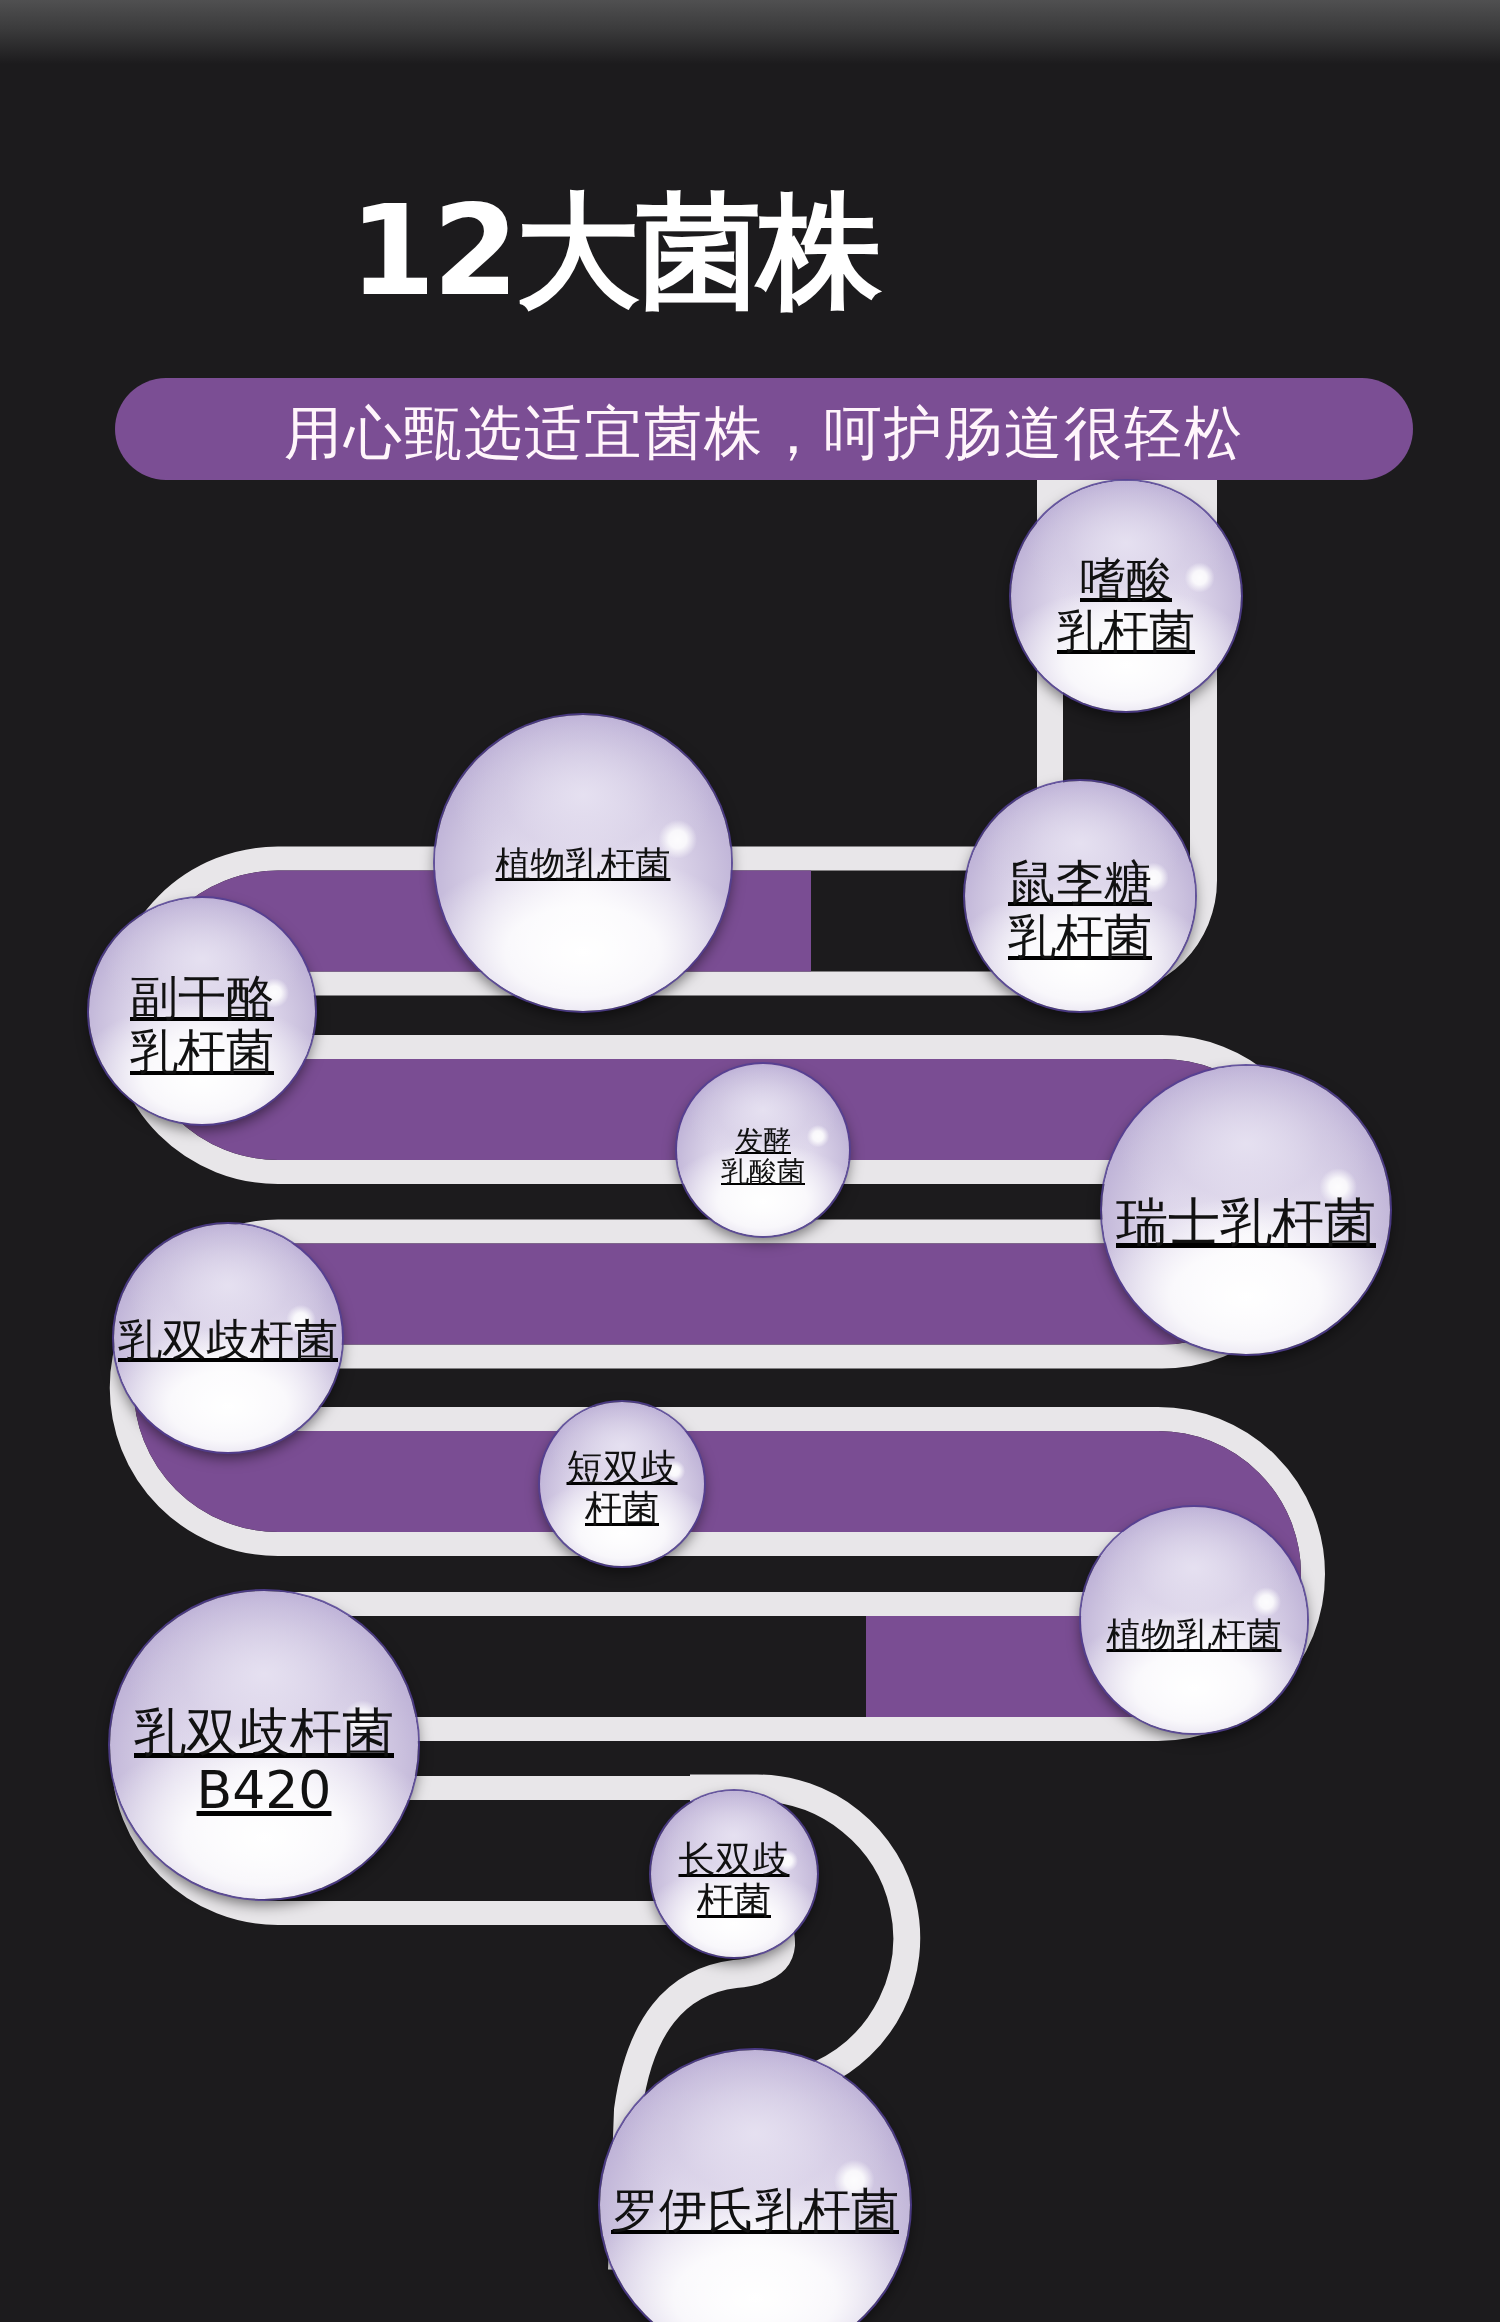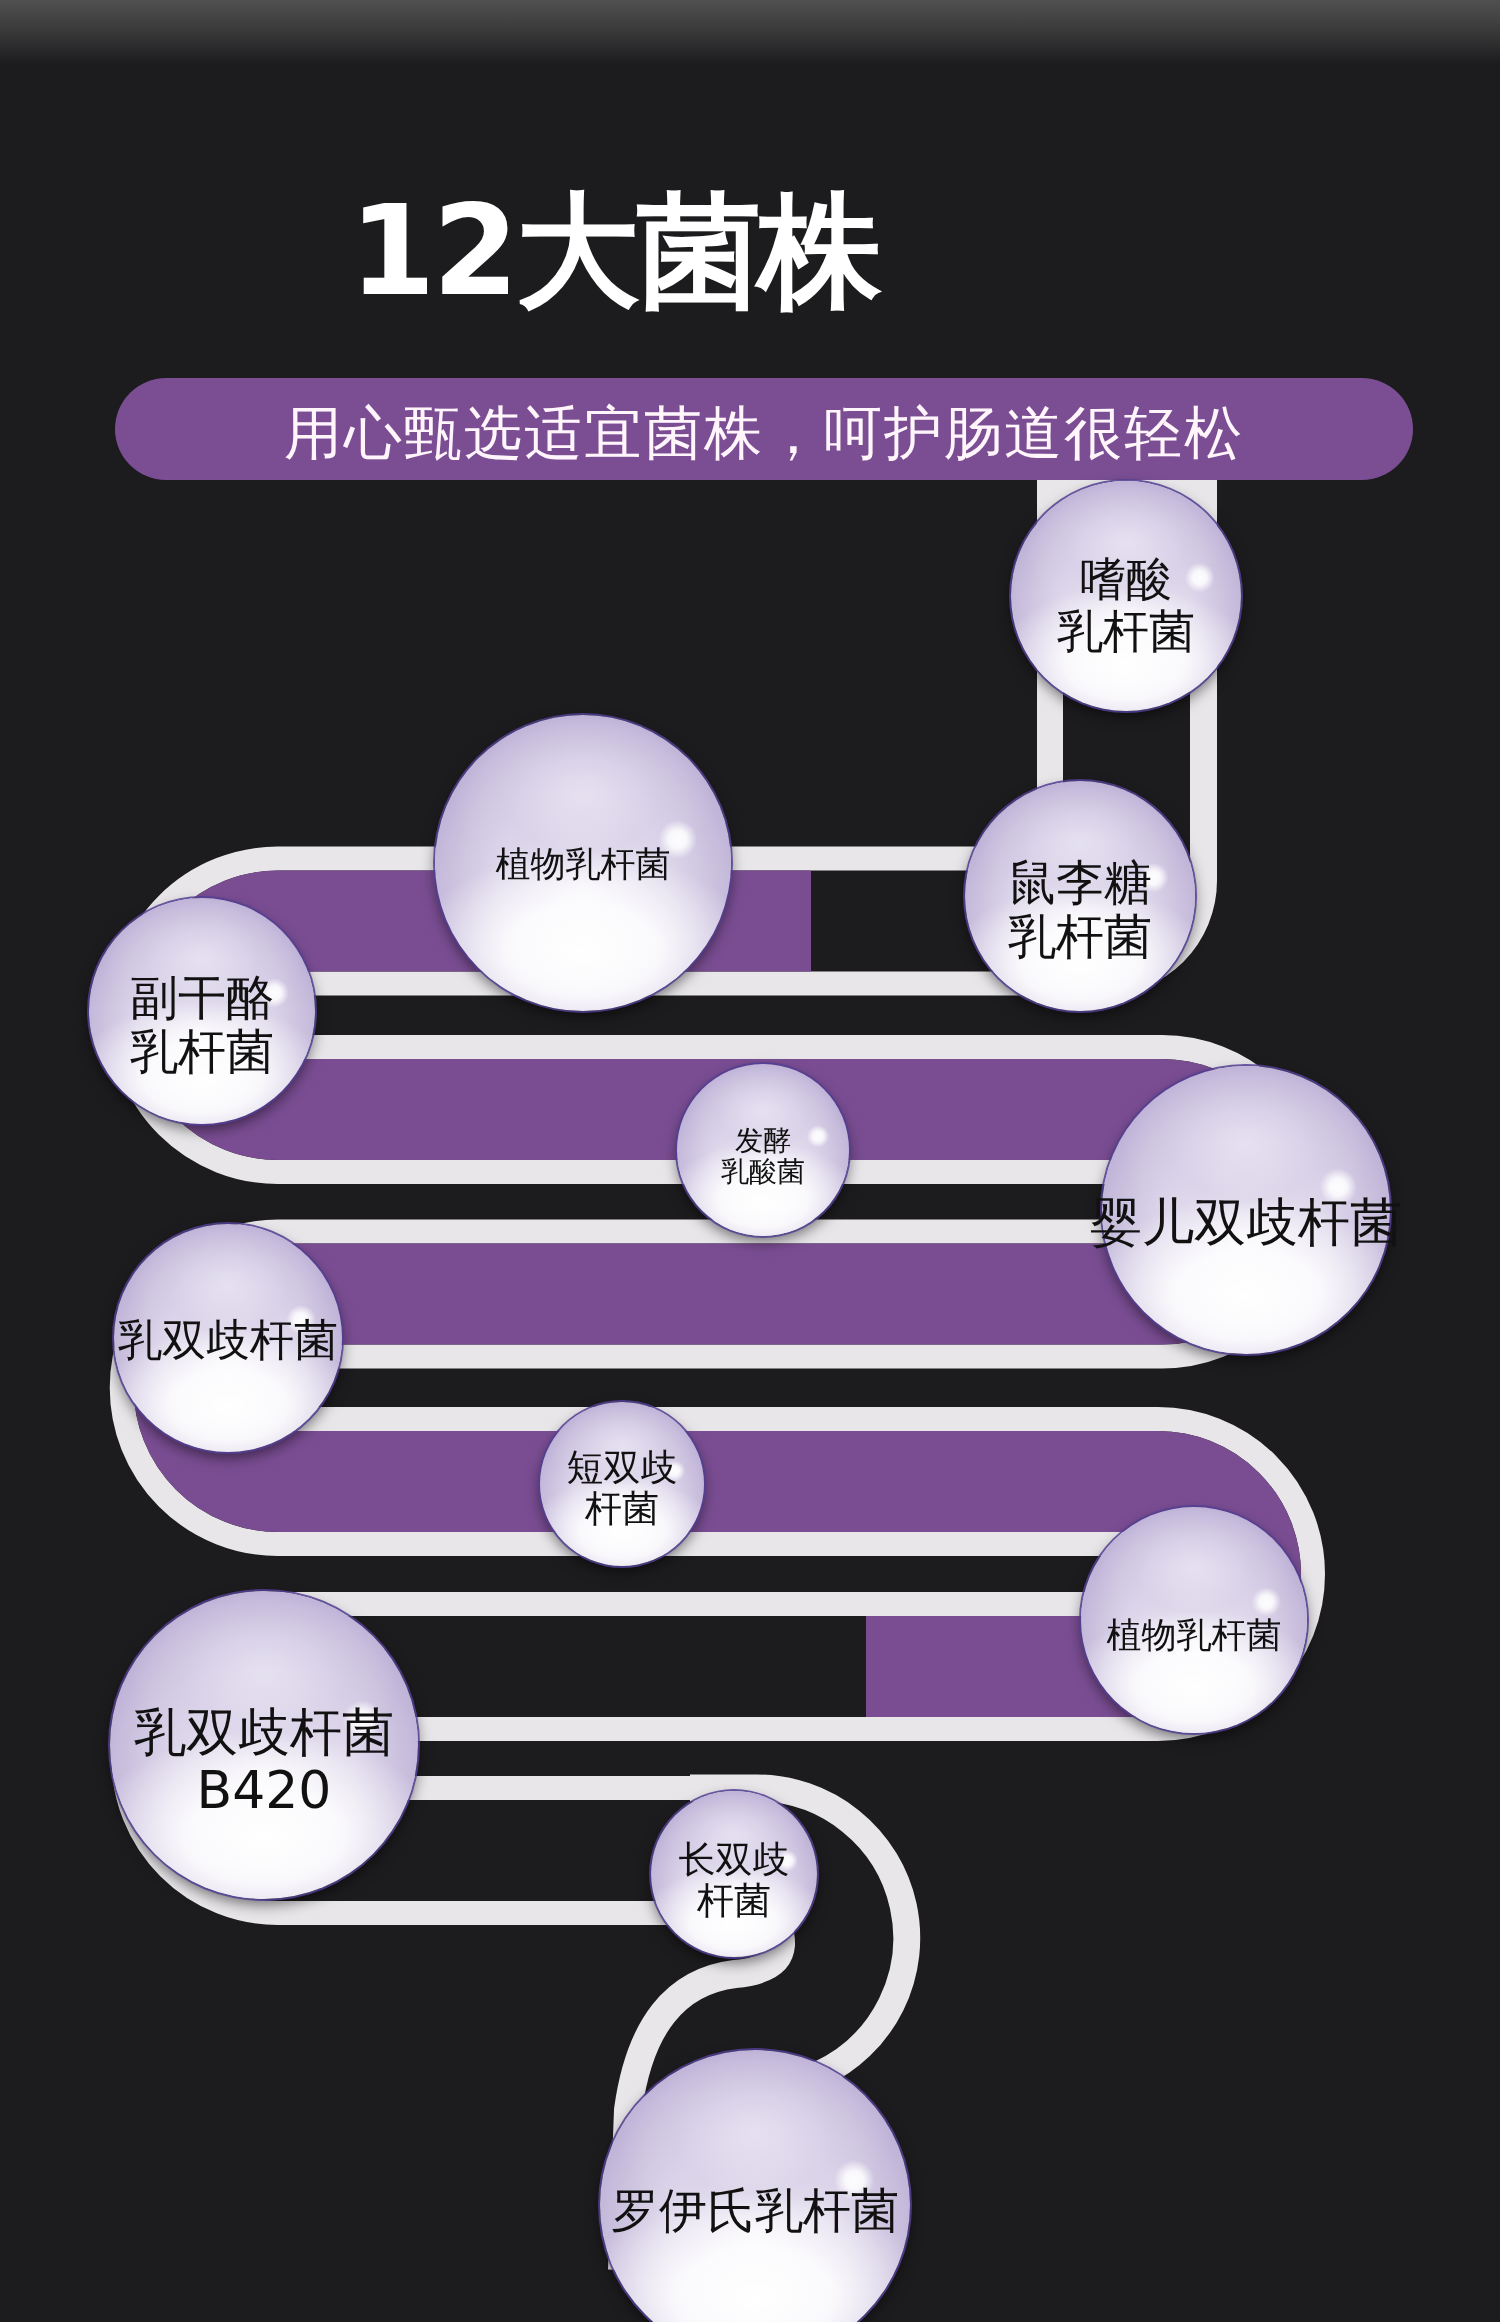--- a/index.html
+++ b/index.html
@@ -28,21 +28,21 @@
     position: absolute; border-radius: 50%;
     background:
       radial-gradient(circle at 82% 42%, rgba(255,255,255,0.95) 0%, rgba(255,255,255,0.85) 3%, rgba(255,255,255,0) 6.5%),
       radial-gradient(ellipse 58% 34% at 50% 80%, rgba(255,255,255,1) 0%, rgba(255,255,255,0.85) 45%, rgba(255,255,255,0) 100%),
       radial-gradient(ellipse 44% 32% at 50% 27%, rgba(230,225,241,0.95) 0%, rgba(214,206,230,0.55) 60%, rgba(214,206,230,0) 100%),
       radial-gradient(circle at 50% 58%, #f4f1f8 0%, #ded7eb 38%, #c9bfdd 60%, #b7aad3 77%, #9685c2 90%, #5a4796 100%);
     box-shadow: 0 0 0 2px rgba(82,63,148,0.85), 0 6px 14px rgba(0,0,0,0.5);
   }
   .bubble .label {
     position: absolute; left: 0; top: 0; right: 0; bottom: 0;
-    display: flex; align-items: center; justify-content: center;
+    display: flex; align-items: center; justify-content: center; text-decoration: underline;
   }
   .bubble .txt {
     display: flex; flex-direction: column; align-items: center;
     color: #111111; line-height: 1.12; white-space: nowrap;
     transform: translateY(var(--dy, 8px));
   }
 </style>
 </head>
 <body>
 
@@ -108,21 +108,21 @@
       <div class="txt">
     <span>发酵</span>
     <span>乳酸菌</span>
   </div>
     </div>
 </div>
 
 <div class="bubble" style="left:1102px;top:1066px;width:288px;height:288px;font-size:52px;--dy:12px">
   <div class="label">
       <div class="txt">
-    <span>婴儿双歧杆菌</span>
+    <span>瑞士乳杆菌</span>
   </div>
     </div>
 </div>
 
 <div class="bubble" style="left:114px;top:1224px;width:228px;height:228px;font-size:44px;--dy:2px">
   <div class="label">
       <div class="txt">
     <span>乳双歧杆菌</span>
   </div>
     </div>

